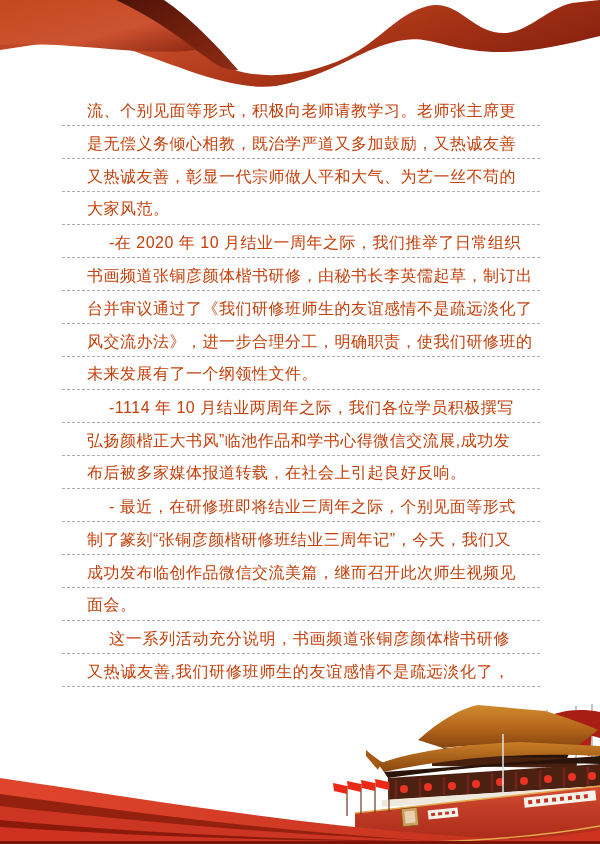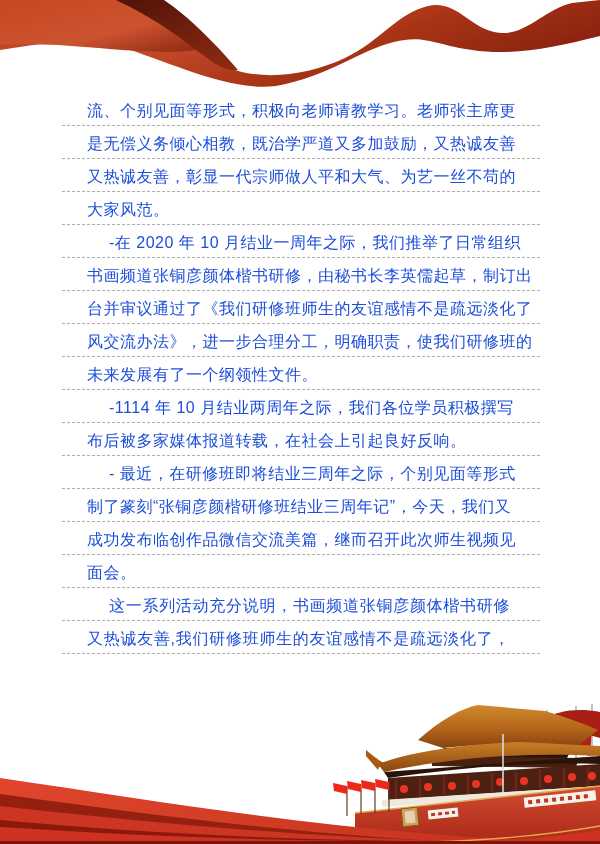--- a/index.html
+++ b/index.html
@@ -6,34 +6,34 @@
   body{
     width:600px;height:844px;overflow:hidden;background:#ffffff;
     font-family:"Liberation Sans","DejaVu Sans",sans-serif;
     position:relative;
   }
   .page{position:absolute;inset:0;background:#ffffff;}
   .ribbon-top{position:absolute;top:0;left:0;width:600px;height:95px;}
   .bottom-art{position:absolute;left:0;top:694px;width:600px;height:150px;}
   .text-area{
     position:absolute;left:62px;top:93px;width:478px;
-    color:#1d4ed8;
+    color:#c2410c;
   }
   .line{
     height:32px;line-height:32px;
     border-bottom:1px dashed #aeaeae;
     padding:0 30px 0 25px;
     font-size:16px;
     letter-spacing:0.5px;
     text-align:justify;
     text-align-last:justify;
     white-space:nowrap;
     overflow:visible;
   }
-  .line.end{text-align-last:left;}
+  .line.end{text-align-last:left;font-family:Liberation Mono, monospace;}
   .line.indent{text-indent:22px;}
   .line span{position:relative;top:2px;}
 </style>
 </head>
 <body>
 
 <div class="page">
 
   <svg class="ribbon-top" viewBox="0 0 600 95" aria-hidden="true">
     <defs>
@@ -79,20 +79,21 @@
     <div class="line"><span>流、个别见面等形式，积极向老师请教学习。老师张主席更</span></div>
     <div class="line"><span>是无偿义务倾心相教，既治学严道又多加鼓励，又热诚友善</span></div>
     <div class="line"><span>又热诚友善，彰显一代宗师做人平和大气、为艺一丝不苟的</span></div>
     <div class="line end"><span>大家风范。</span></div>
     <div class="line indent"><span>-在 2020 年 10 月结业一周年之际，我们推举了日常组织</span></div>
     <div class="line"><span>书画频道张铜彦颜体楷书研修，由秘书长李英儒起草，制订出</span></div>
     <div class="line"><span>台并审议通过了《我们研修班师生的友谊感情不是疏远淡化了</span></div>
     <div class="line"><span>风交流办法》，进一步合理分工，明确职责，使我们研修班的</span></div>
     <div class="line end"><span>未来发展有了一个纲领性文件。</span></div>
     <div class="line indent"><span>-1114 年 10 月结业两周年之际，我们各位学员积极撰写</span></div>
+    <div class="line"><span>弘扬颜楷正大书风”临池作品和学书心得微信交流展,成功发</span></div>
     <div class="line end"><span>布后被多家媒体报道转载，在社会上引起良好反响。</span></div>
     <div class="line indent"><span>- 最近，在研修班即将结业三周年之际，个别见面等形式</span></div>
     <div class="line"><span>制了篆刻“张铜彦颜楷研修班结业三周年记”，今天，我们又</span></div>
     <div class="line"><span>成功发布临创作品微信交流美篇，继而召开此次师生视频见</span></div>
     <div class="line end"><span>面会。</span></div>
     <div class="line indent"><span>这一系列活动充分说明，书画频道张铜彦颜体楷书研修</span></div>
     <div class="line"><span>又热诚友善,我们研修班师生的友谊感情不是疏远淡化了，</span></div>
   </div>
 
   <svg class="bottom-art" viewBox="0 0 600 150" aria-hidden="true">

